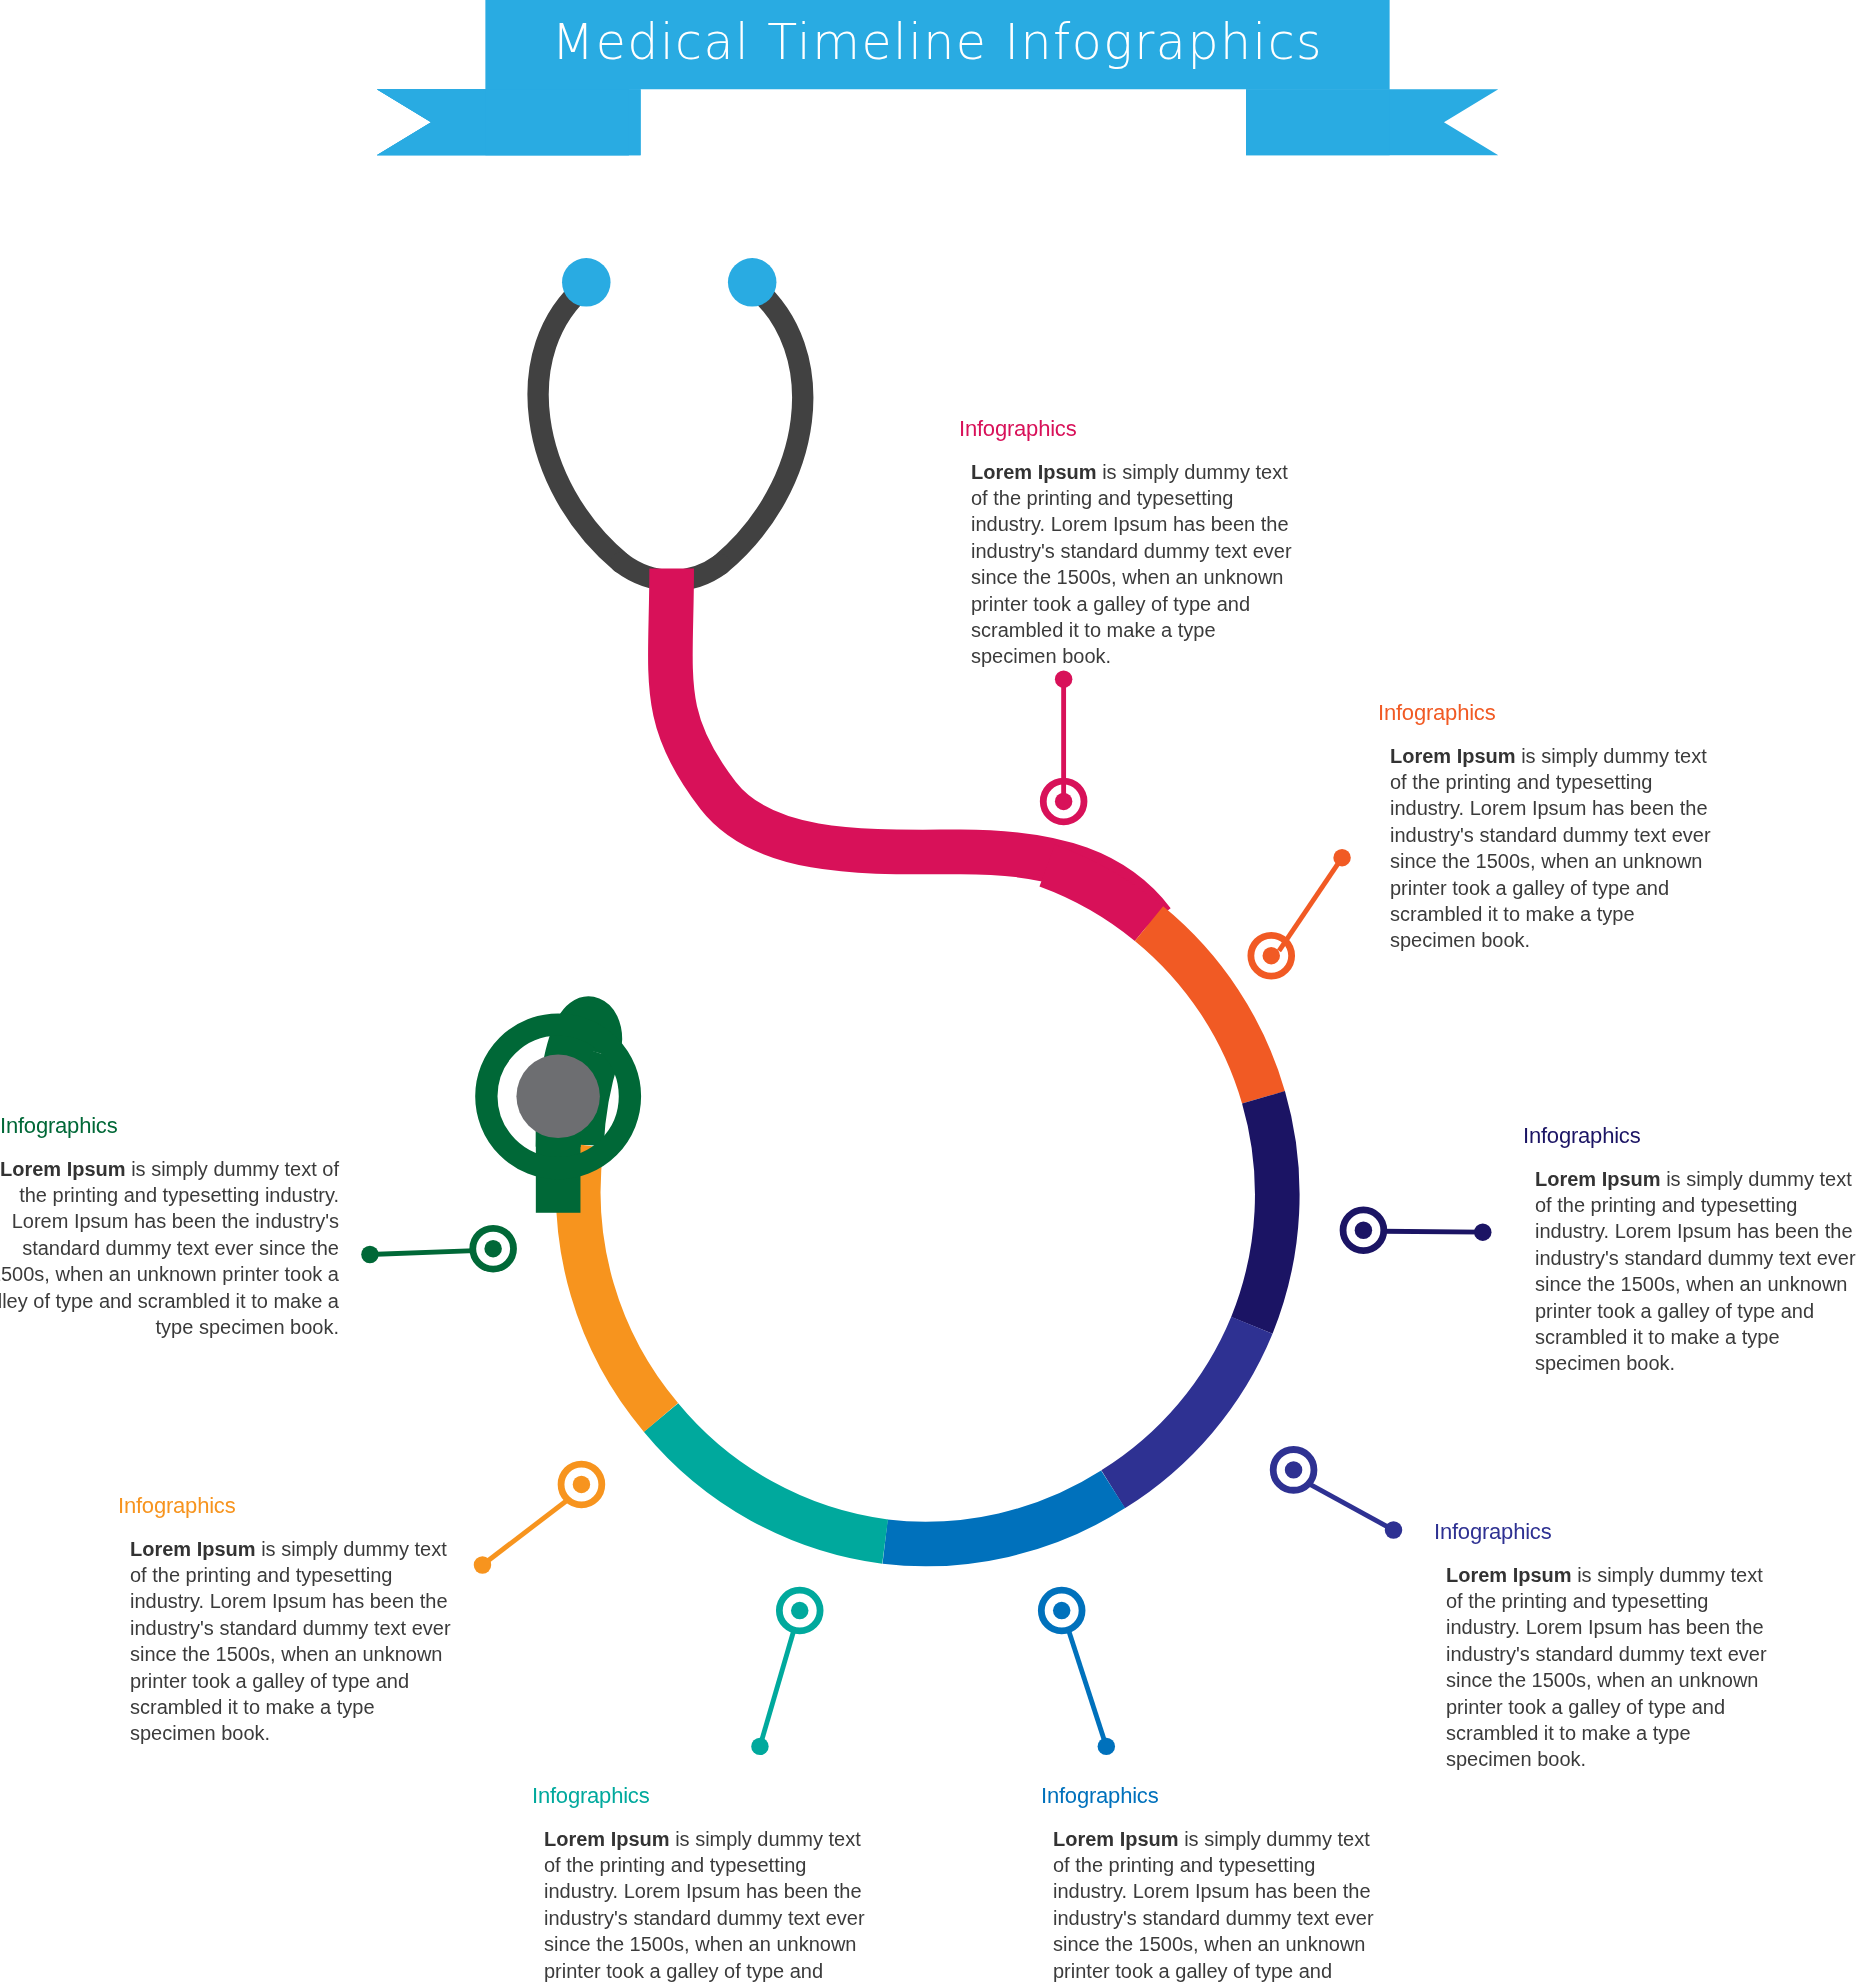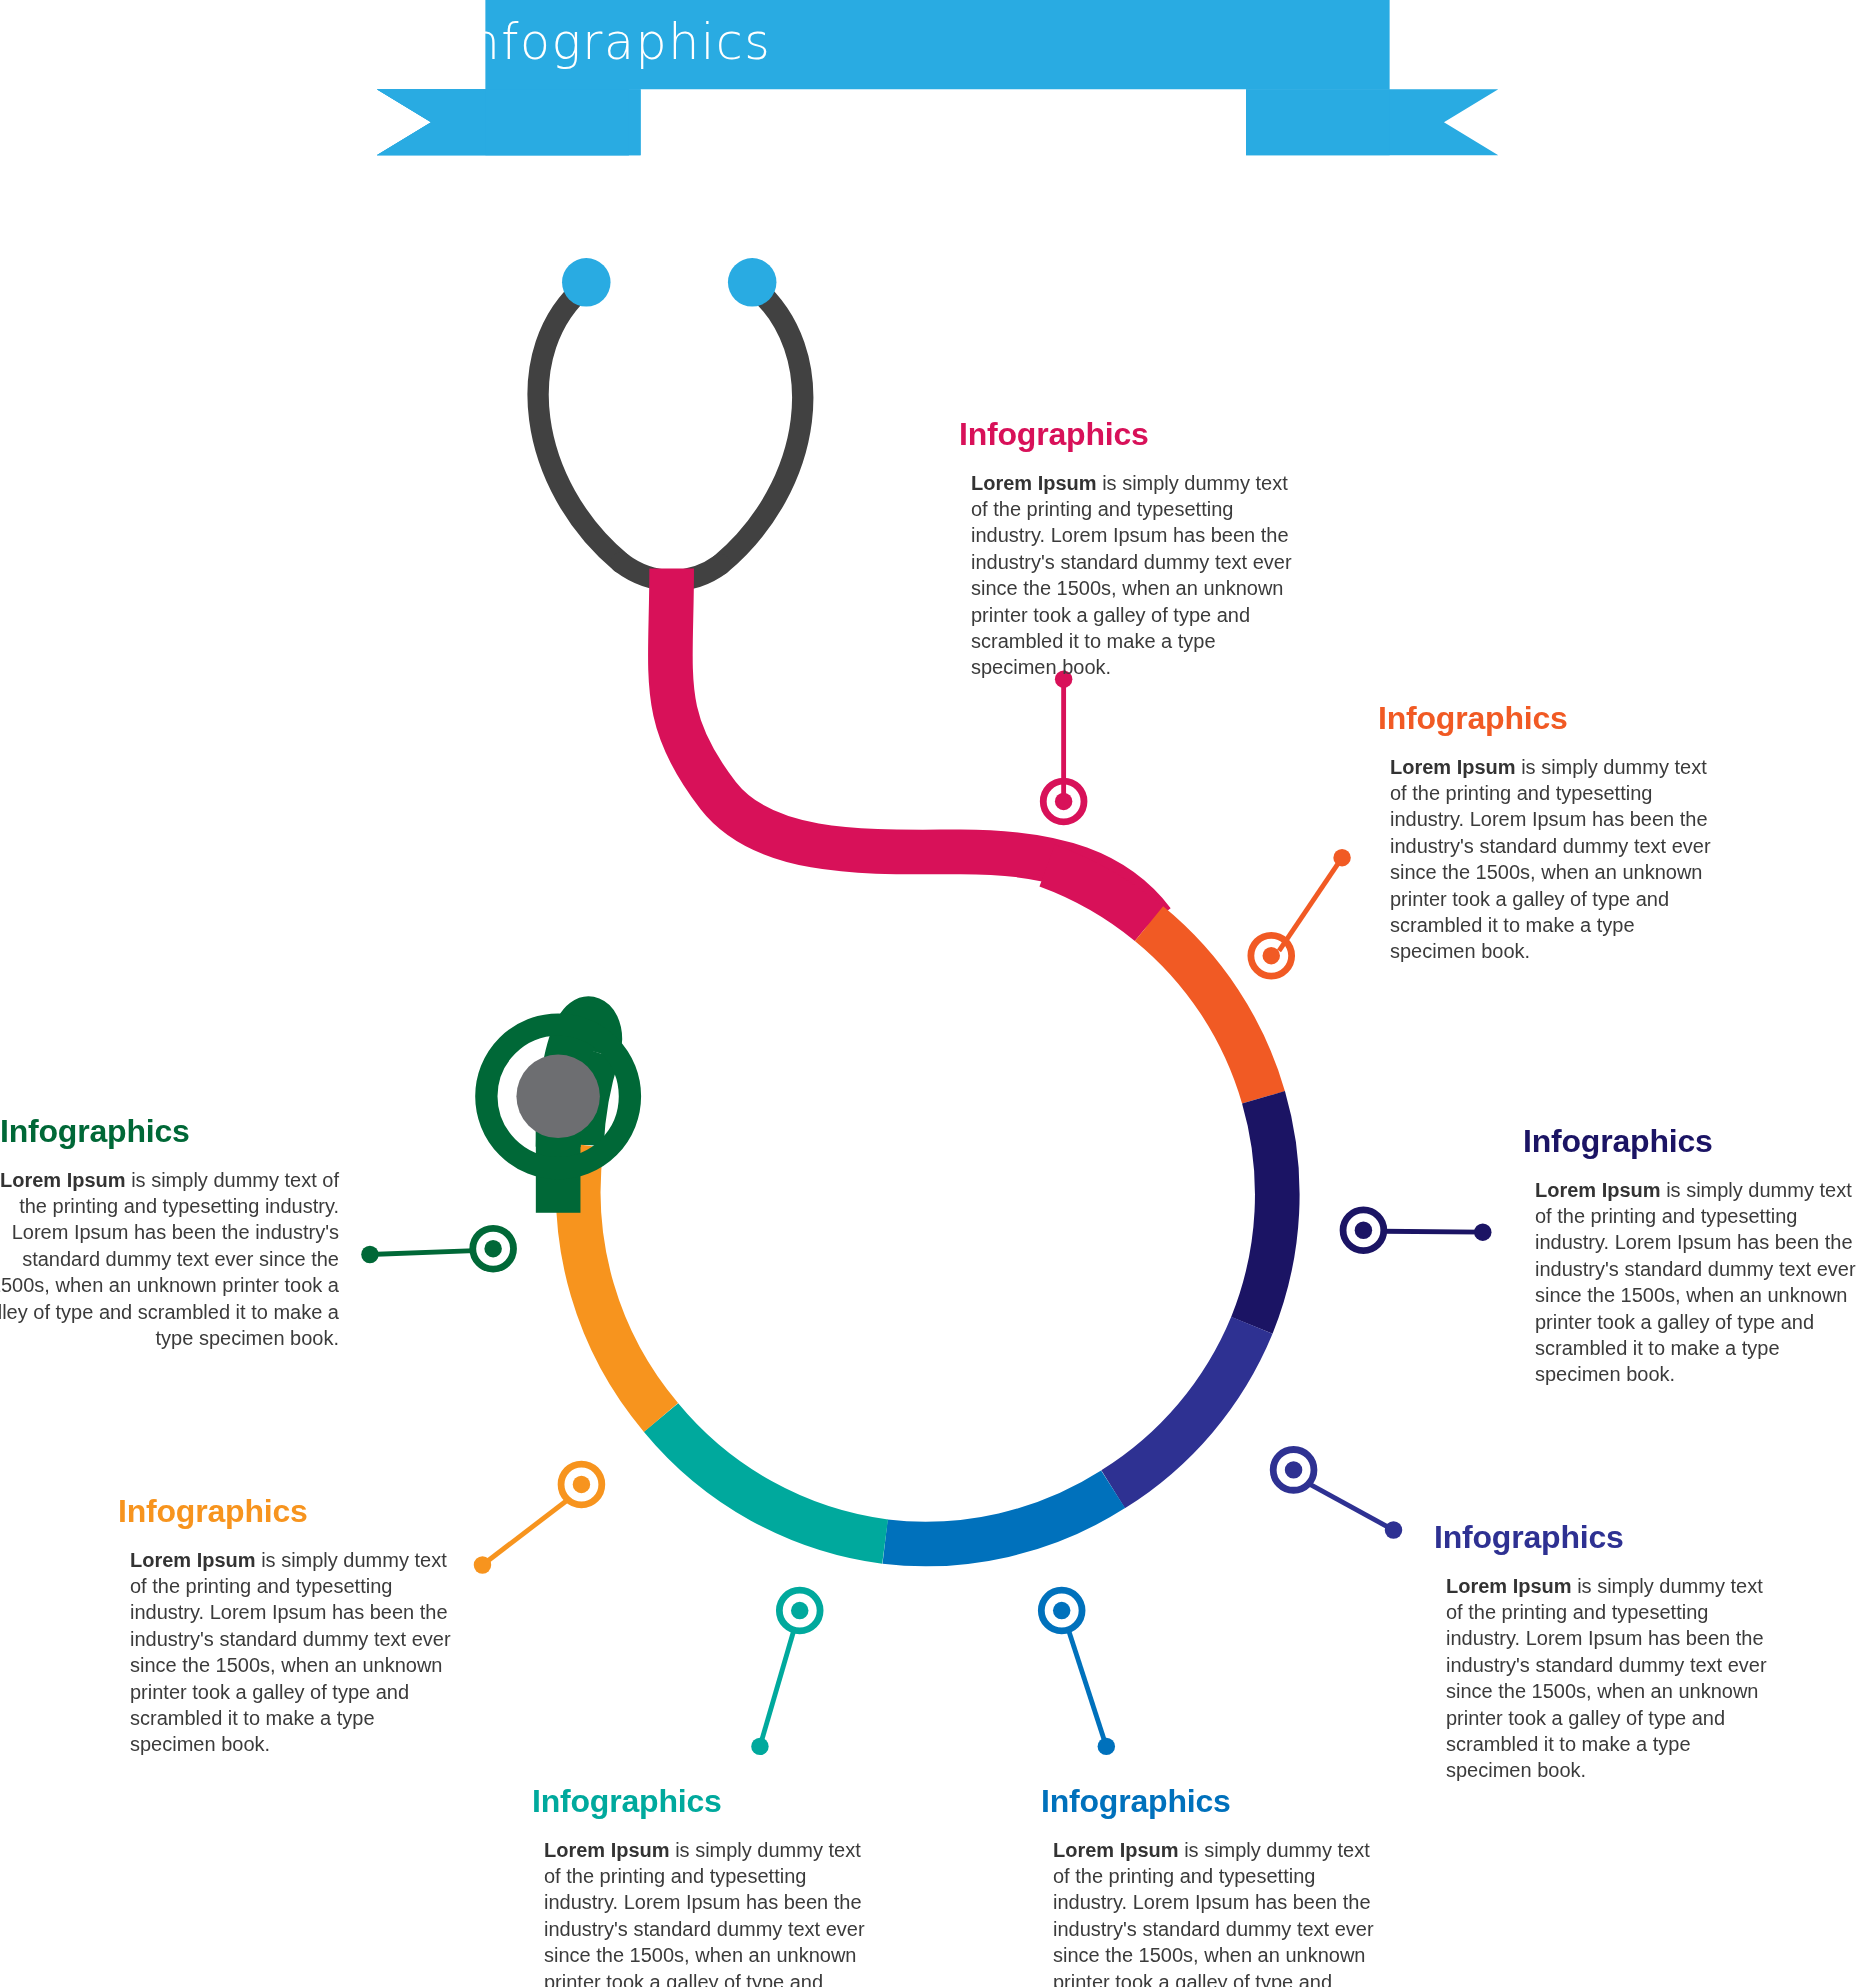--- a/index.html
+++ b/index.html
@@ -23,22 +23,22 @@
     left: 0;
     top: 0;
     width: 1875px;
     height: 1987px;
   }
   .txt-block {
     position: absolute;
     z-index: 5;
   }
   .txt-title {
-    font-size: 32px;
-    font-weight: bold;
+    font-size: 22px;
+    font-weight: normal;
     line-height: 1.1;
     margin: 0 0 17.5px 0;
     letter-spacing: -0.2px;
     white-space: nowrap;
   }
   .txt-body {
     font-size: 20px;
     line-height: 1.32;
     color: #3b3b3b;
     margin: 12px;
@@ -52,21 +52,21 @@
   }
   .align-left {
     text-align: left;
   }
   .ribbon-title {
     position: absolute;
     z-index: 6;
     left: 0;
     top: 13.6px;
     width: 1875px;
-    text-align: left;
+    text-align: center;
     color: #ffffff;
     font-size: 49px;
     font-weight: 300;
     letter-spacing: 1.5px;
     font-family: "DejaVu Sans", sans-serif;
     pointer-events: none;
   }
 </style>
 </head>
 <body>

